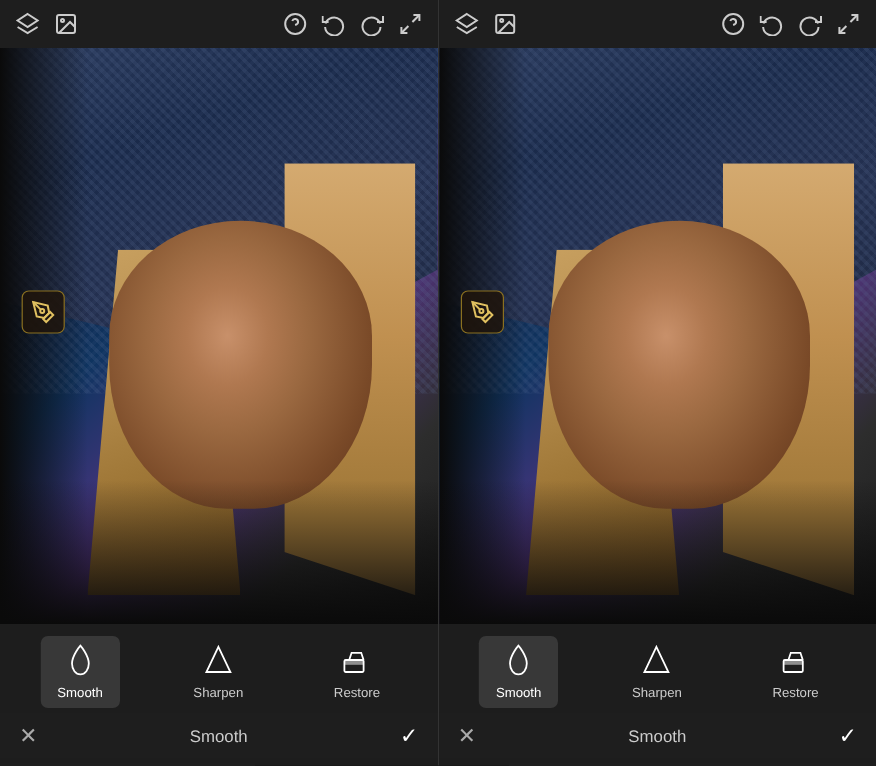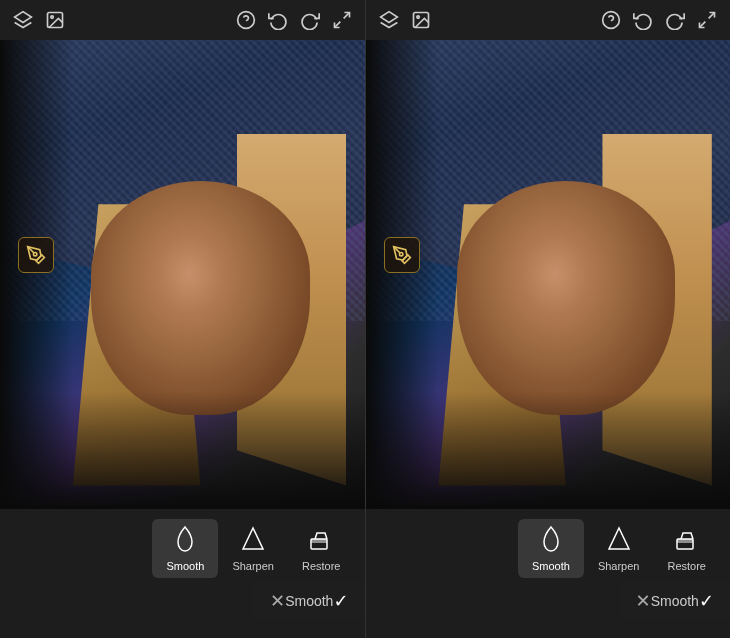--- a/index.html
+++ b/index.html
@@ -166,24 +166,23 @@
       border-radius: 6px;
       display: flex;
       align-items: center;
       justify-content: center;
       border: 1px solid #8a7020;
     }
 
     
     .bottom-tools {
       background: rgba(30, 30, 30, 0.95);
-      padding: 10px 0 18px;
+      padding: 10px 0 6px;
       display: flex;
       flex-direction: column;
-      align-items: flex-end;
     }
 
     .tool-buttons {
       display: flex;
       justify-content: space-around;
       padding: 0 10px;
       margin-bottom: 4px;
     }
 
     .tool-btn {

